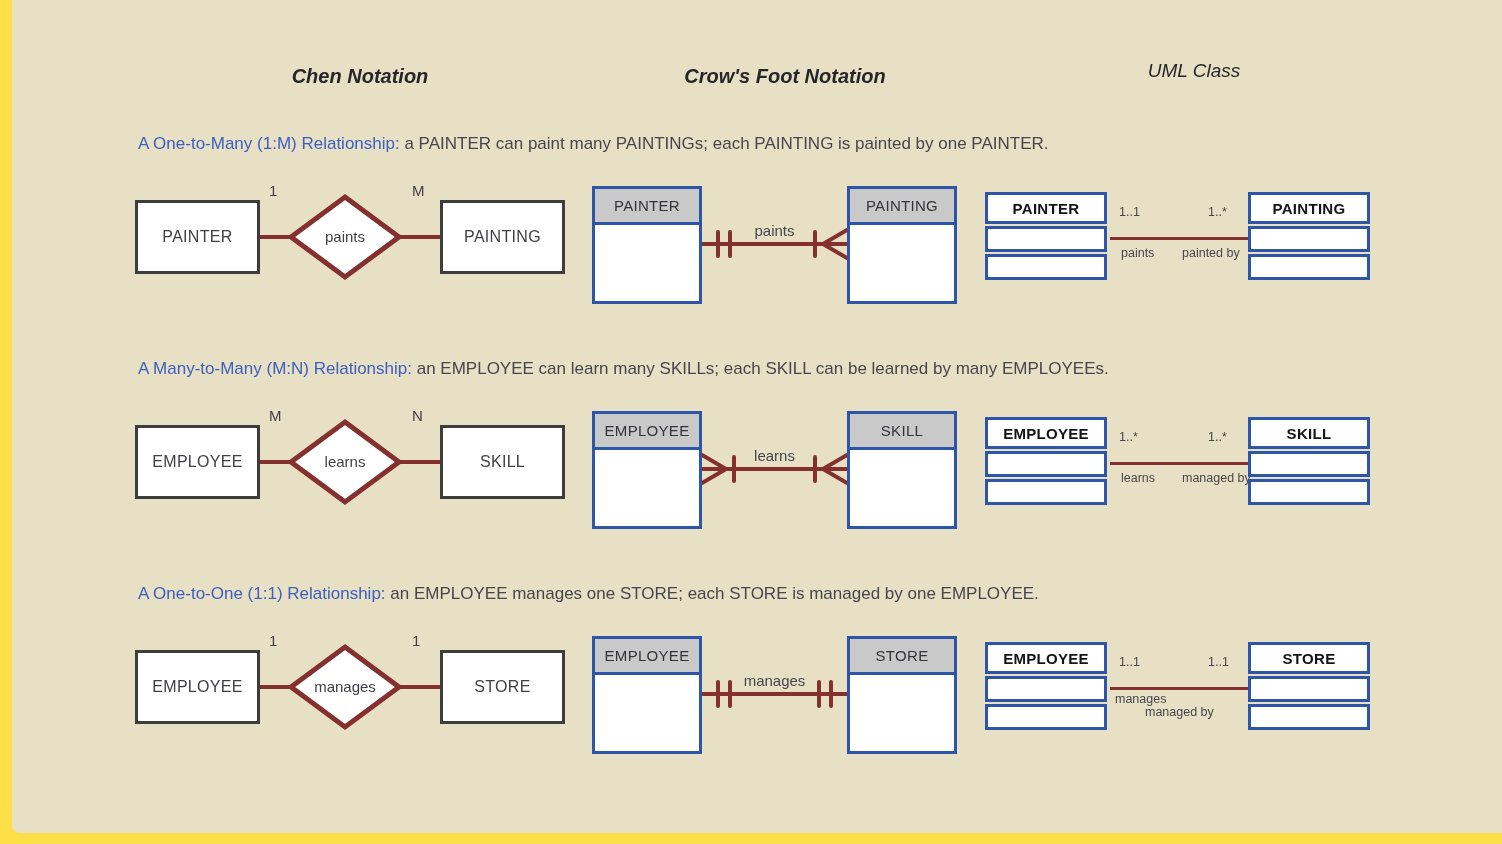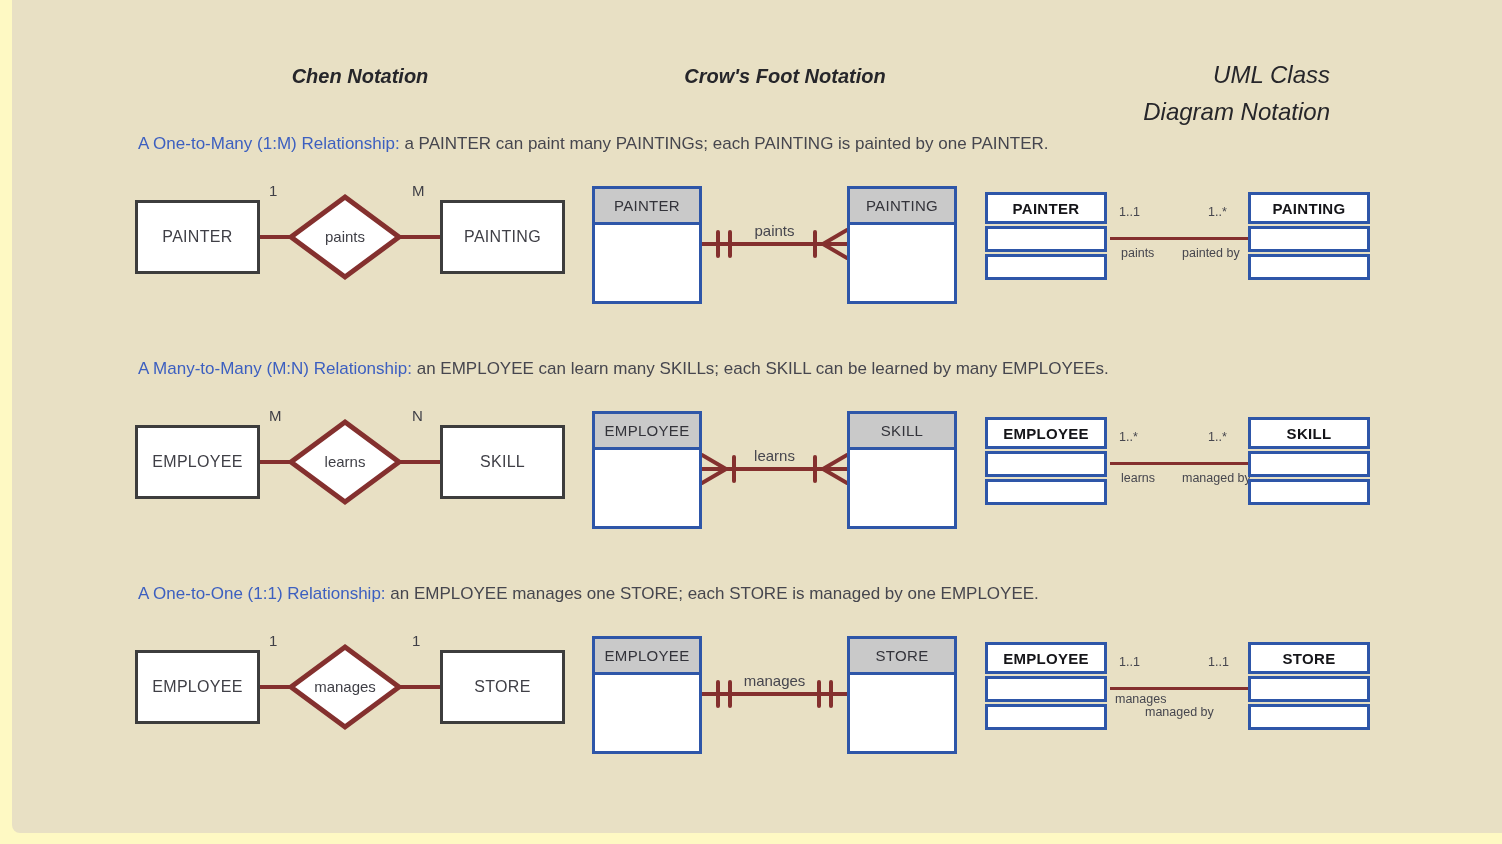--- a/index.html
+++ b/index.html
@@ -1,31 +1,31 @@
 <!DOCTYPE html>
 <html><head>
 <meta charset="utf-8">
 <style>
   html,body{margin:0;padding:0;background:#ffffff;}
   #stage{
-    position:relative;width:1502px;height:844px;background:#fef9c3;overflow:hidden;
+    position:relative;width:1502px;height:844px;background:#fde047;overflow:hidden;
     font-family:"Liberation Sans",sans-serif;
   }
   #canvas{
     position:absolute;left:12px;top:0;right:0;bottom:11px;
     background:#e8e0c4;border-bottom-left-radius:8px;
   }
   
   .col-header{
     position:absolute;top:62px;font-weight:bold;font-style:italic;
     font-size:20px;color:#26262a;text-align:center;line-height:1.4;
   }
   #hdr-chen{left:220px;width:280px;}
   #hdr-crow{left:640px;width:290px;}
-  #hdr-uml{left:1058px;width:272px;top:56px;font-weight:normal;font-size:24px;line-height:1.55;text-align:right;}
+  #hdr-uml{left:1058px;width:272px;top:56px;font-weight:normal;font-size:19px;line-height:1.55;}
   
   .row{position:absolute;left:0;width:1502px;height:200px;}
   #row0{top:134px;} #row1{top:359px;} #row2{top:584px;}
   .caption{position:absolute;left:138px;top:0;font-size:17px;color:#46464e;white-space:nowrap;text-align:center;}
   .caption .hl{color:#3c5fc0;}
   
   .chen{position:absolute;left:135px;top:56px;width:430px;height:105px;}
   .chen .cline{position:absolute;left:122px;width:186px;top:45px;height:4px;background:#84302e;}
   .chen .ebox{
     position:absolute;top:10px;width:125px;height:74px;background:#fff;
@@ -82,21 +82,20 @@
 </head>
 <body>
 
 <div id="stage">
   <div id="canvas"></div>
 
   <div class="col-header" id="hdr-chen">Chen Notation</div>
   <div class="col-header" id="hdr-crow">Crow's Foot Notation</div>
   <div class="col-header" id="hdr-uml">
     <div>UML Class</div>
-    <div>Diagram Notation</div>
   </div>
 
   <div class="row" id="row0">
     <div class="caption">
       <span class="hl">A One-to-Many (1:M) Relationship:</span><span> a PAINTER can paint many PAINTINGs; each PAINTING is painted by one PAINTER.</span>
     </div>
 
     <div class="chen">
       <div class="cline"></div>
       <div class="ebox left">PAINTER</div>

